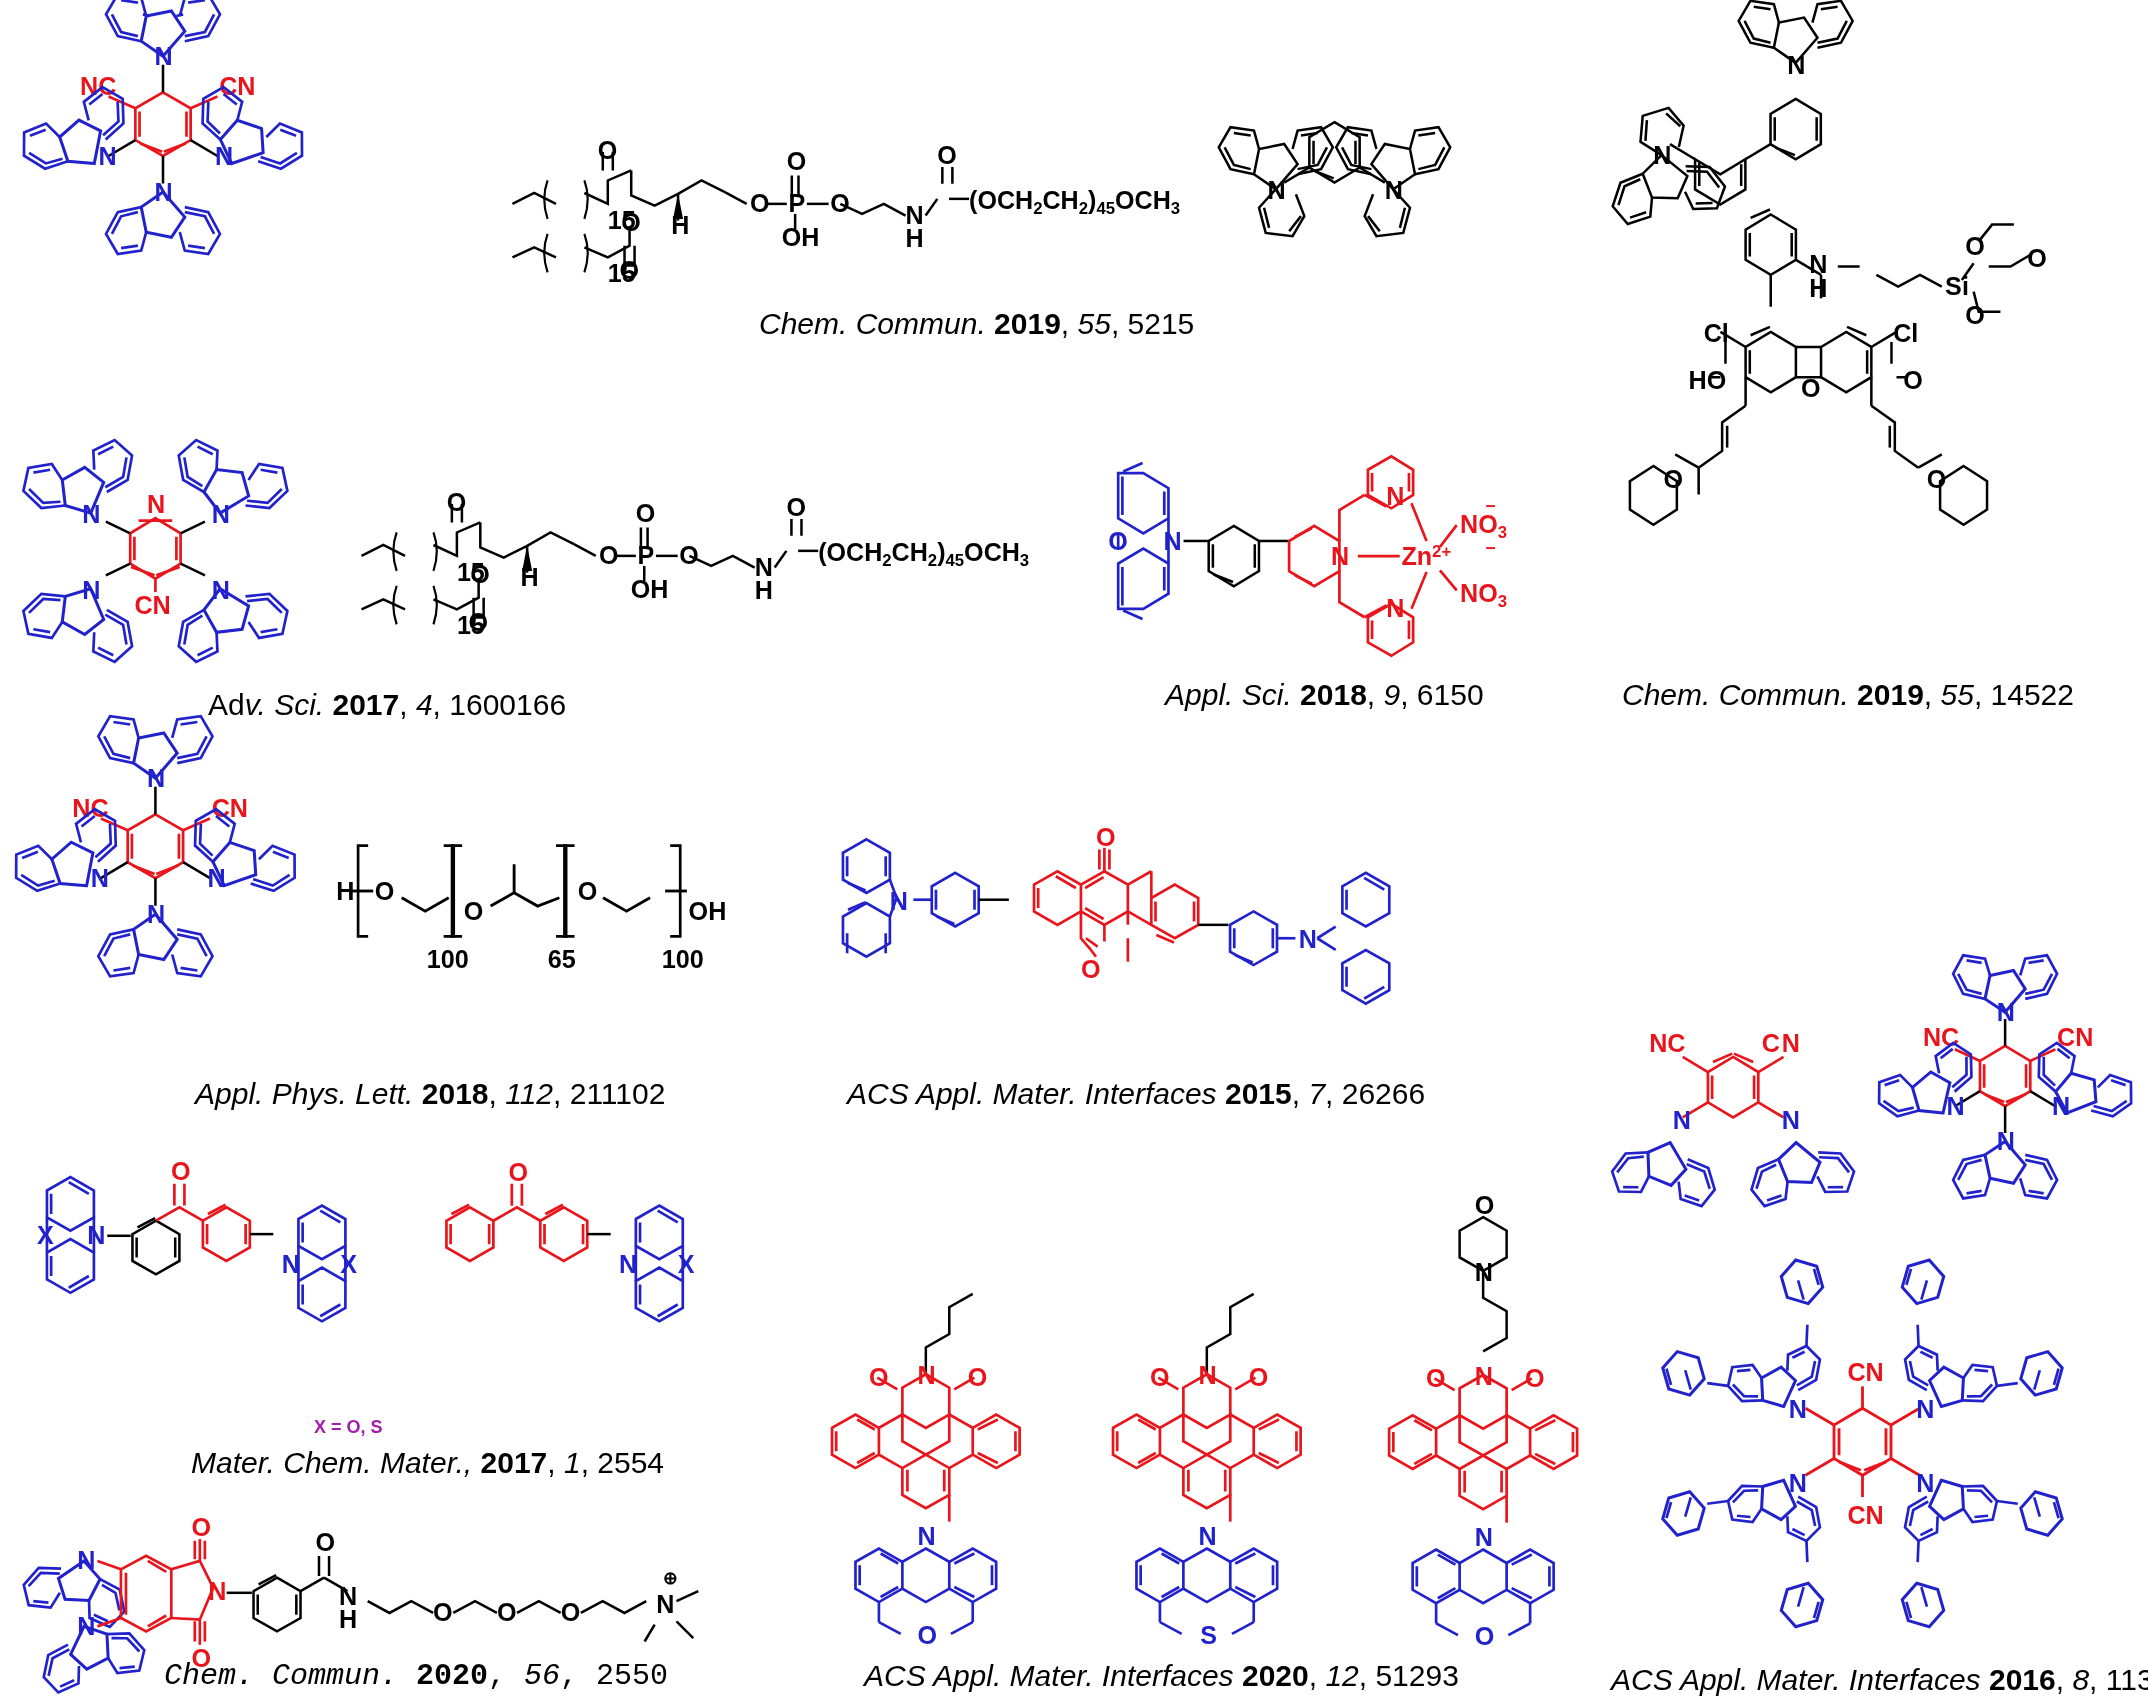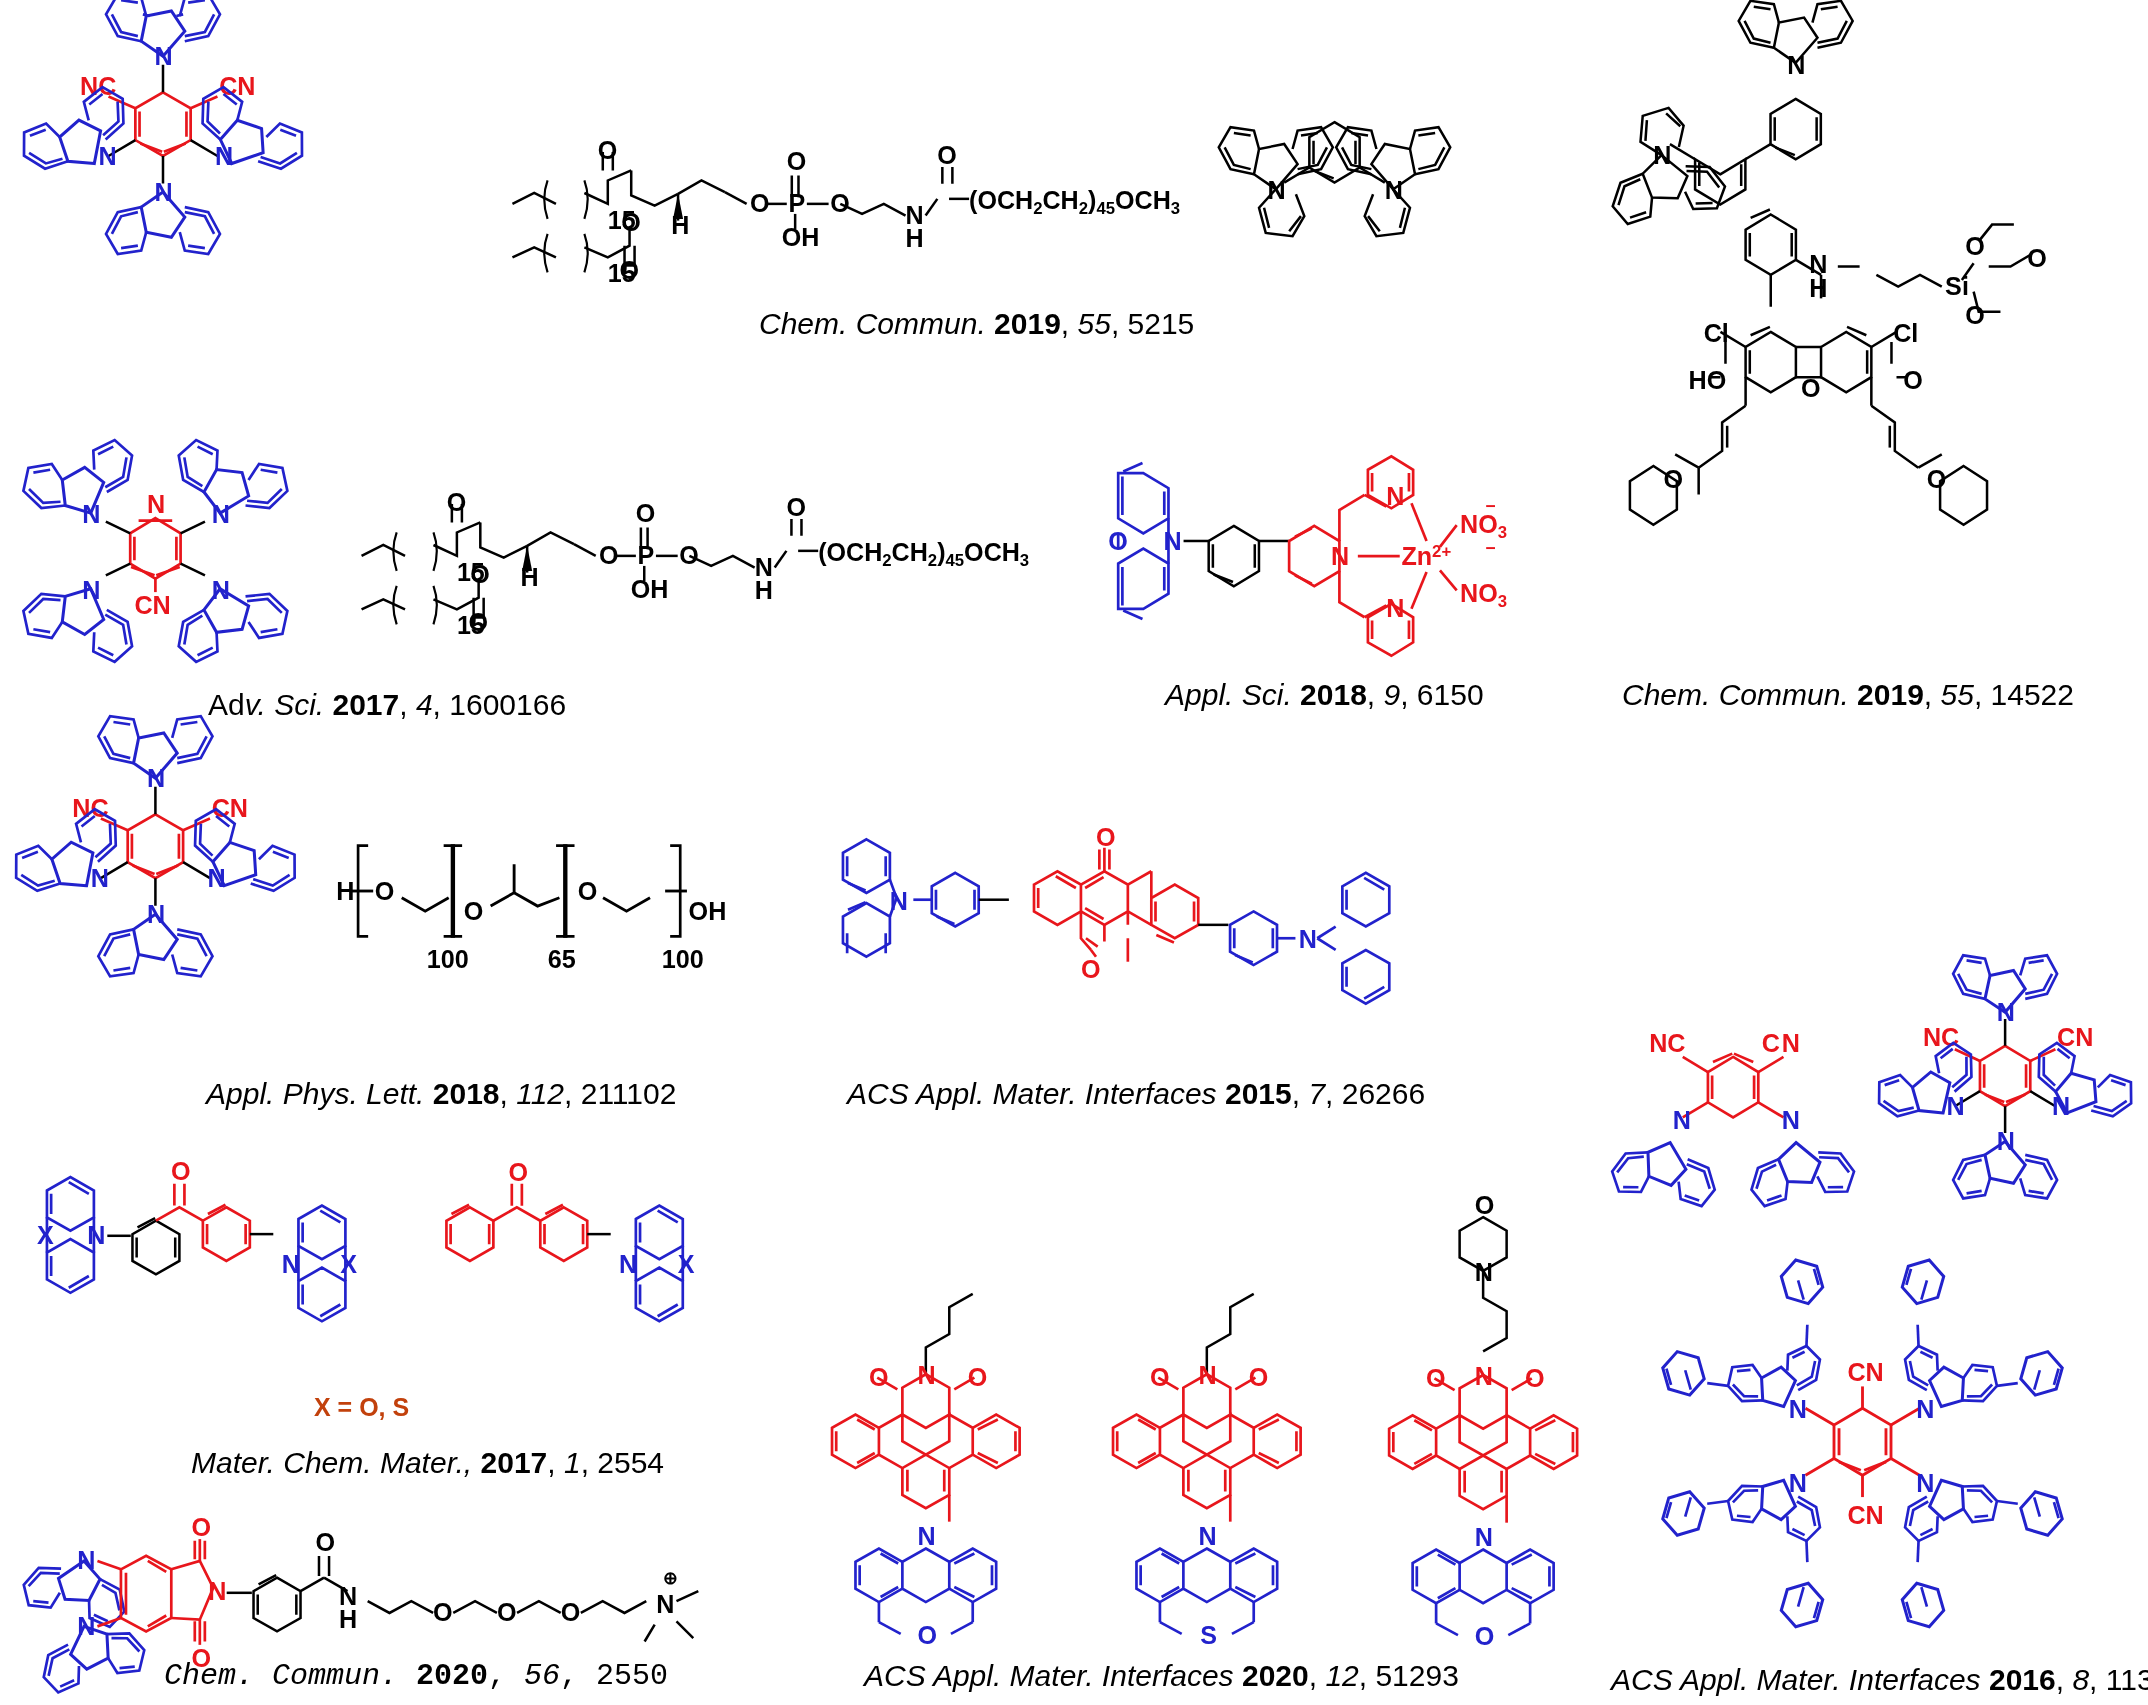--- a/index.html
+++ b/index.html
@@ -1,21 +1,21 @@
 <!DOCTYPE html>
 <html style="font-size:13.4px"><head>
 <meta charset="utf-8">
 <style>
   html,body{margin:0;padding:0;background:#ffffff;}
   body{width:2148px;height:1705px;position:relative;font-family:"Liberation Sans",sans-serif;overflow:hidden;}
   .canvas{position:absolute;left:0;top:0;width:2148px;height:1705px;}
   .cite{position:absolute;font-family:"Liberation Sans",sans-serif;font-size:30px;color:#000;white-space:nowrap;}
   .cite i{font-style:italic;}
   .cite b{font-weight:bold;font-style:normal;}
-  .lbl{position:absolute;font-family:"Liberation Sans",sans-serif;font-weight:bold;font-size:25px;color:#c2410c;white-space:nowrap;}
+  .lbl{position:absolute;font-family:"Liberation Sans",sans-serif;font-weight:bold;font-size:18px;color:#a21caf;white-space:nowrap;margin-top:24px;}
   svg{display:block;overflow:visible;}
   .struct{position:absolute;}
   text{font-family:"Liberation Sans",sans-serif;font-weight:bold;}
   .atom{font-size:30px;}
   .atom-s{font-size:21px;}
   .sub{font-size:20px;}
 </style>
 </head>
 <body>
 
@@ -589,21 +589,21 @@
  <g stroke="#2222cc" stroke-width="3.2" fill="none" transform="translate(234,176) rotate(28)">
   <path d="M0,0 L-24,-16 L-18,-44 L10,-50 L24,-28 Z" stroke-width="3.6"></path>
   <path d="M-24,-16 L-50,-22 L-62,-46 L-50,-68 L-24,-64 L-18,-44"></path>
   <path d="M24,-16 L50,-22 L62,-46 L50,-68 L24,-64 L18,-44"></path>
   <path d="M-28,-22 L-46,-27 L-56,-46 M-46,-62 L-28,-59 M24,-22 L46,-27 L56,-46 M46,-62 L28,-59"></path>
  </g>
  <text class="atom" x="216" y="178" fill="#2222cc">N</text>
 </svg>
 </div>
 
-<div class="cite" style="left:206px;top:1077px;">
+<div class="cite" style="left:195px;top:1077px;">
   <i>Appl. Phys. Lett.</i> <b>2018</b>, <i>112</i>, 211102
 </div>
 <div class="cite" style="left:847px;top:1077px;">
   <i>ACS Appl. Mater. Interfaces</i> <b>2015</b>, <i>7</i>, 26266
 </div>
 
 <div class="struct" style="left:0px;top:1162px;">
 <svg width="503" height="218" viewBox="0 0 600 260">
 
  <g stroke="#2222cc" stroke-width="3.2" fill="none">

